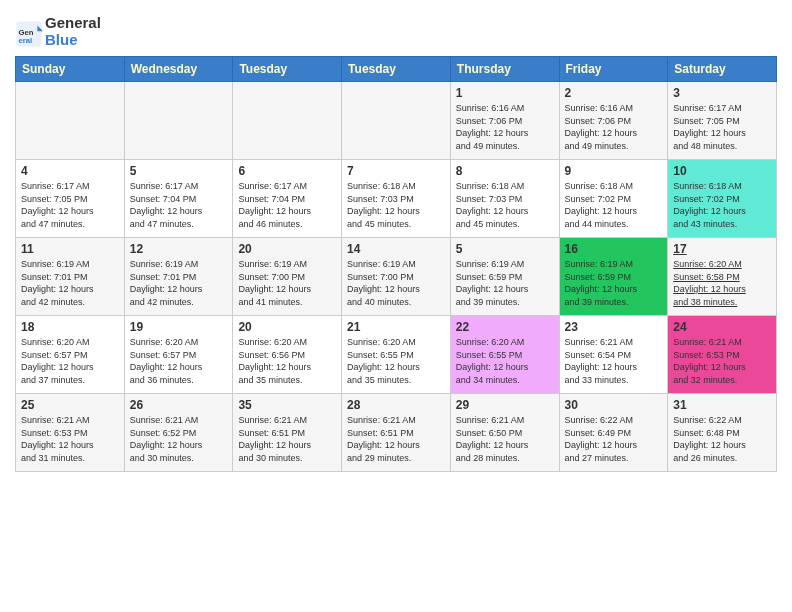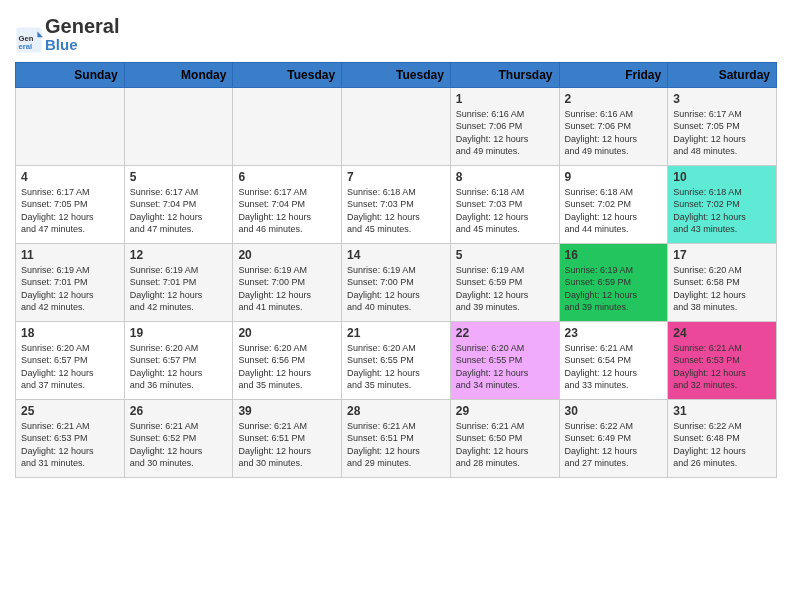--- a/index.html
+++ b/index.html
@@ -43,22 +43,22 @@
       font-size: 14px;
       color: #555;
     }
     table {
       width: 100%;
       border-collapse: collapse;
       table-layout: fixed;
     }
     th {
       background-color: #3a7dc9;
-      color: #000000;
-      text-align: right;
+      color: #fef9c3;
+      text-align: left;
       padding: 5px 6px;
       font-size: 12px;
       border: 1px solid #2a6ab8;
     }
     td {
       border: 1px solid #ccc;
       vertical-align: top;
       padding: 4px 5px;
       font-size: 9.5px;
       color: #333;
@@ -92,35 +92,35 @@
 <div class="container">
   <div class="header">
     <div class="logo">
       <svg class="logo-icon" viewBox="0 0 40 40" xmlns="http://www.w3.org/2000/svg">
         <rect x="2" y="2" width="36" height="36" rx="4" fill="#e8f0fb"></rect>
         <text x="5" y="22" font-size="11" font-weight="bold" fill="#333" font-family="Arial">Gen</text>
         <text x="5" y="33" font-size="11" font-weight="bold" fill="#3a7dc9" font-family="Arial">eral</text>
         <polygon points="32,8 40,16 32,16" fill="#3a7dc9"></polygon>
       </svg>
       <div>
-        <div style="font-size:20px;font-weight:bold;color:#333;line-height:1.1;">General</div>
+        <div style="font-size:15px;font-weight:bold;color:#333;line-height:1.1;">General</div>
         <div style="font-size:15px;font-weight:bold;color:#3a7dc9;line-height:1.1;">Blue</div>
       </div>
     </div>
     <div class="title-block">
       <div class="month-title"></div>
       <div class="subtitle"></div>
     </div>
   </div>
 
   <table>
     <thead>
       <tr>
       <th>Sunday</th>
-          <th>Monday</th>
+          <th>Wednesday</th>
           <th>Tuesday</th>
           <th>Tuesday</th>
           <th>Thursday</th>
           <th>Friday</th>
           <th>Saturday</th>
         </tr>
     </thead>
     <tbody id="calendar-body">
     <tr>
           <td class="empty" style="background-color: rgb(245, 245, 245);"></td>
@@ -236,21 +236,21 @@
 Daylight: 12 hours
 and 39 minutes.</div>
           </td>
           <td class="filled" style="background-color: #22c55e;">
             <span class="day-num">16</span>
             <div class="day-info" style="white-space: pre-line;">Sunrise: 6:19 AM
 Sunset: 6:59 PM
 Daylight: 12 hours
 and 39 minutes.</div>
           </td>
-          <td class="filled" style="background-color: rgb(245, 245, 245);">
+          <td class="filled" style="background-color: rgb(245, 245, 245); text-decoration: underline;">
             <span class="day-num">17</span>
             <div class="day-info" style="white-space: pre-line;">Sunrise: 6:20 AM
 Sunset: 6:58 PM
 Daylight: 12 hours
 and 38 minutes.</div>
           </td>
         </tr>
         <tr>
           <td class="filled" style="background-color: rgb(255, 255, 255);">
             <span class="day-num">18</span>
@@ -311,21 +311,21 @@
 and 31 minutes.</div>
           </td>
           <td class="filled" style="background-color: rgb(245, 245, 245);">
             <span class="day-num">26</span>
             <div class="day-info" style="white-space: pre-line;">Sunrise: 6:21 AM
 Sunset: 6:52 PM
 Daylight: 12 hours
 and 30 minutes.</div>
           </td>
           <td class="filled" style="background-color: rgb(245, 245, 245);">
-            <span class="day-num">39</span>
+            <span class="day-num">35</span>
             <div class="day-info" style="white-space: pre-line;">Sunrise: 6:21 AM
 Sunset: 6:51 PM
 Daylight: 12 hours
 and 30 minutes.</div>
           </td>
           <td class="filled" style="background-color: rgb(245, 245, 245);">
             <span class="day-num">28</span>
             <div class="day-info" style="white-space: pre-line;">Sunrise: 6:21 AM
 Sunset: 6:51 PM
 Daylight: 12 hours

